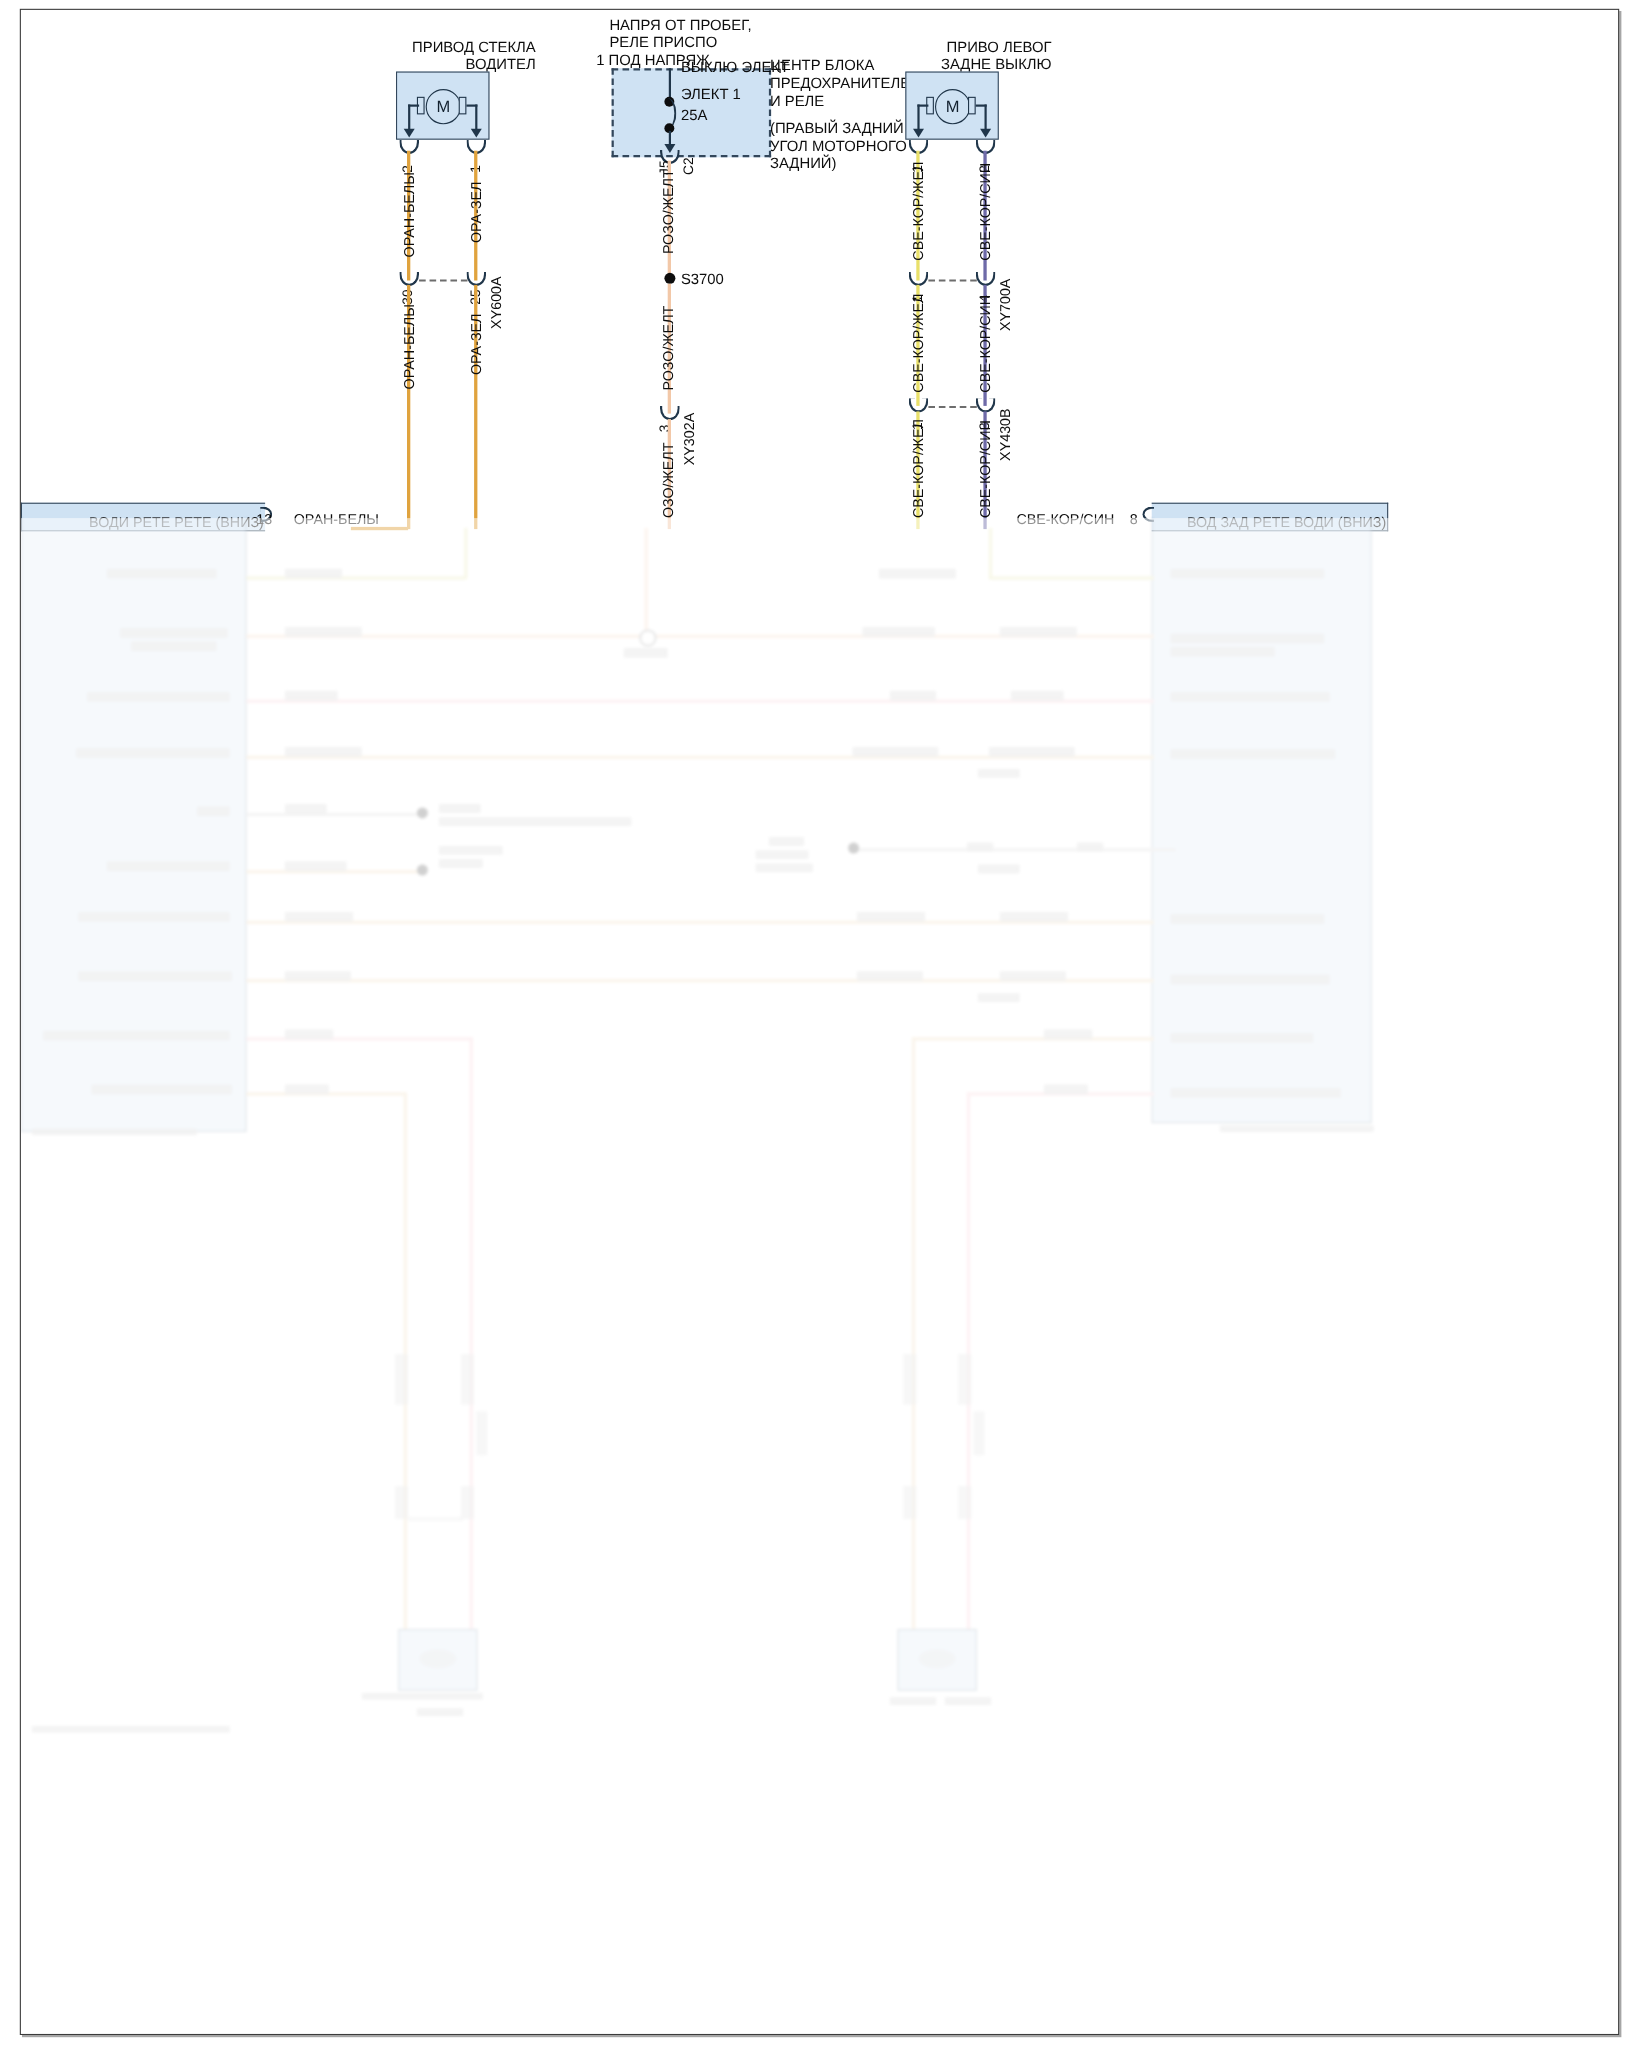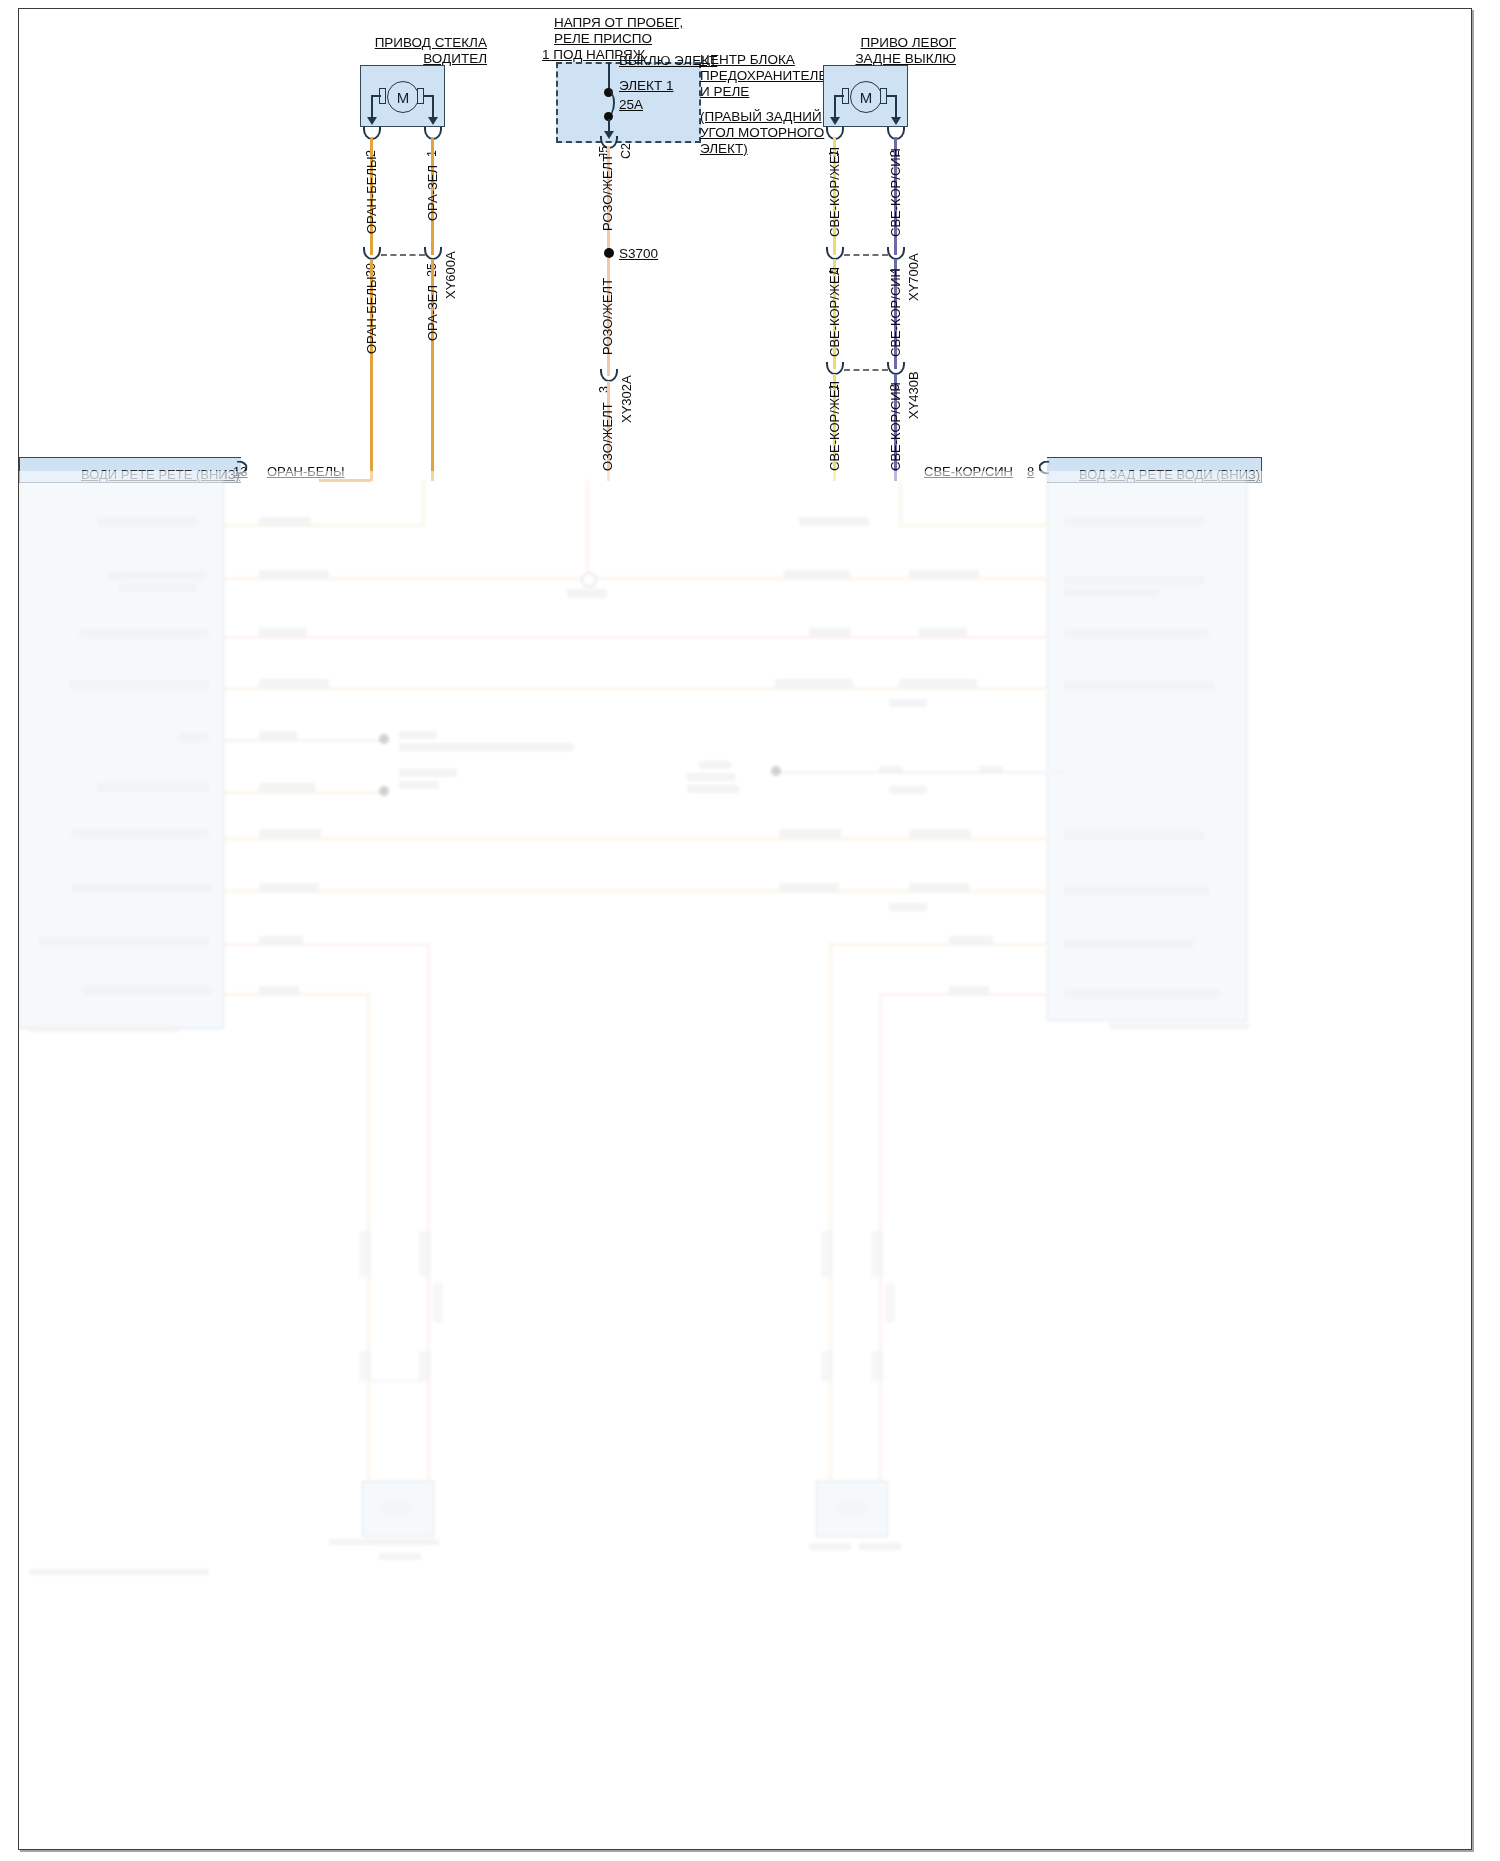--- a/index.html
+++ b/index.html
@@ -40,21 +40,20 @@
   .box.dash{
     background:#cfe2f3;
     border:2px dashed #33475b;
   }
   .lbl{
     position:absolute;
     color:#0d0d0d;
     font-size:13.5px;
     line-height:16px;
     white-space:pre;
-    text-decoration:underline;
   }
   .lbl.c{text-align:right;}
   .vlbl{
     position:absolute;
     color:#0d0d0d;
     font-size:13px;
     white-space:nowrap;
     transform-origin:0 0;
     transform:rotate(-90deg);
   }
@@ -217,21 +216,21 @@
 
       <div class="lbl" style="left:600px;top:44px;">ВЫКЛЮ ЭЛЕКТ</div>
       <div class="lbl" style="left:600px;top:69px;">ЭЛЕКТ 1</div>
       <div class="lbl" style="left:600px;top:88px;">25А</div>
 
       <div class="lbl" style="left:681px;top:43px;">ЦЕНТР БЛОКА</div>
       <div class="lbl" style="left:681px;top:59px;">ПРЕДОХРАНИТЕЛЕЙ</div>
       <div class="lbl" style="left:681px;top:75px;">И РЕЛЕ</div>
       <div class="lbl" style="left:681px;top:100px;">(ПРАВЫЙ ЗАДНИЙ</div>
       <div class="lbl" style="left:681px;top:116px;">УГОЛ МОТОРНОГО</div>
-      <div class="lbl" style="left:681px;top:132px;">ЭЛЕКТ)</div>
+      <div class="lbl" style="left:681px;top:132px;">ЗАДНИЙ)</div>
 
       <div class="conn" style="left:581px;top:127px;"></div>
       <div class="vlbl num" style="left:578px;top:150px;">J5</div>
       <div class="vlbl num" style="left:600px;top:150px;">C2</div>
 
       <div class="wire v w-pink" style="left:588px;top:137px;height:107px;"></div>
       <div class="vlbl" style="left:581px;top:222px;">РОЗО/ЖЕЛТ</div>
 
       <div class="dot" style="left:585px;top:239px;"></div>
       <div class="lbl" style="left:600px;top:237px;">S3700</div>

